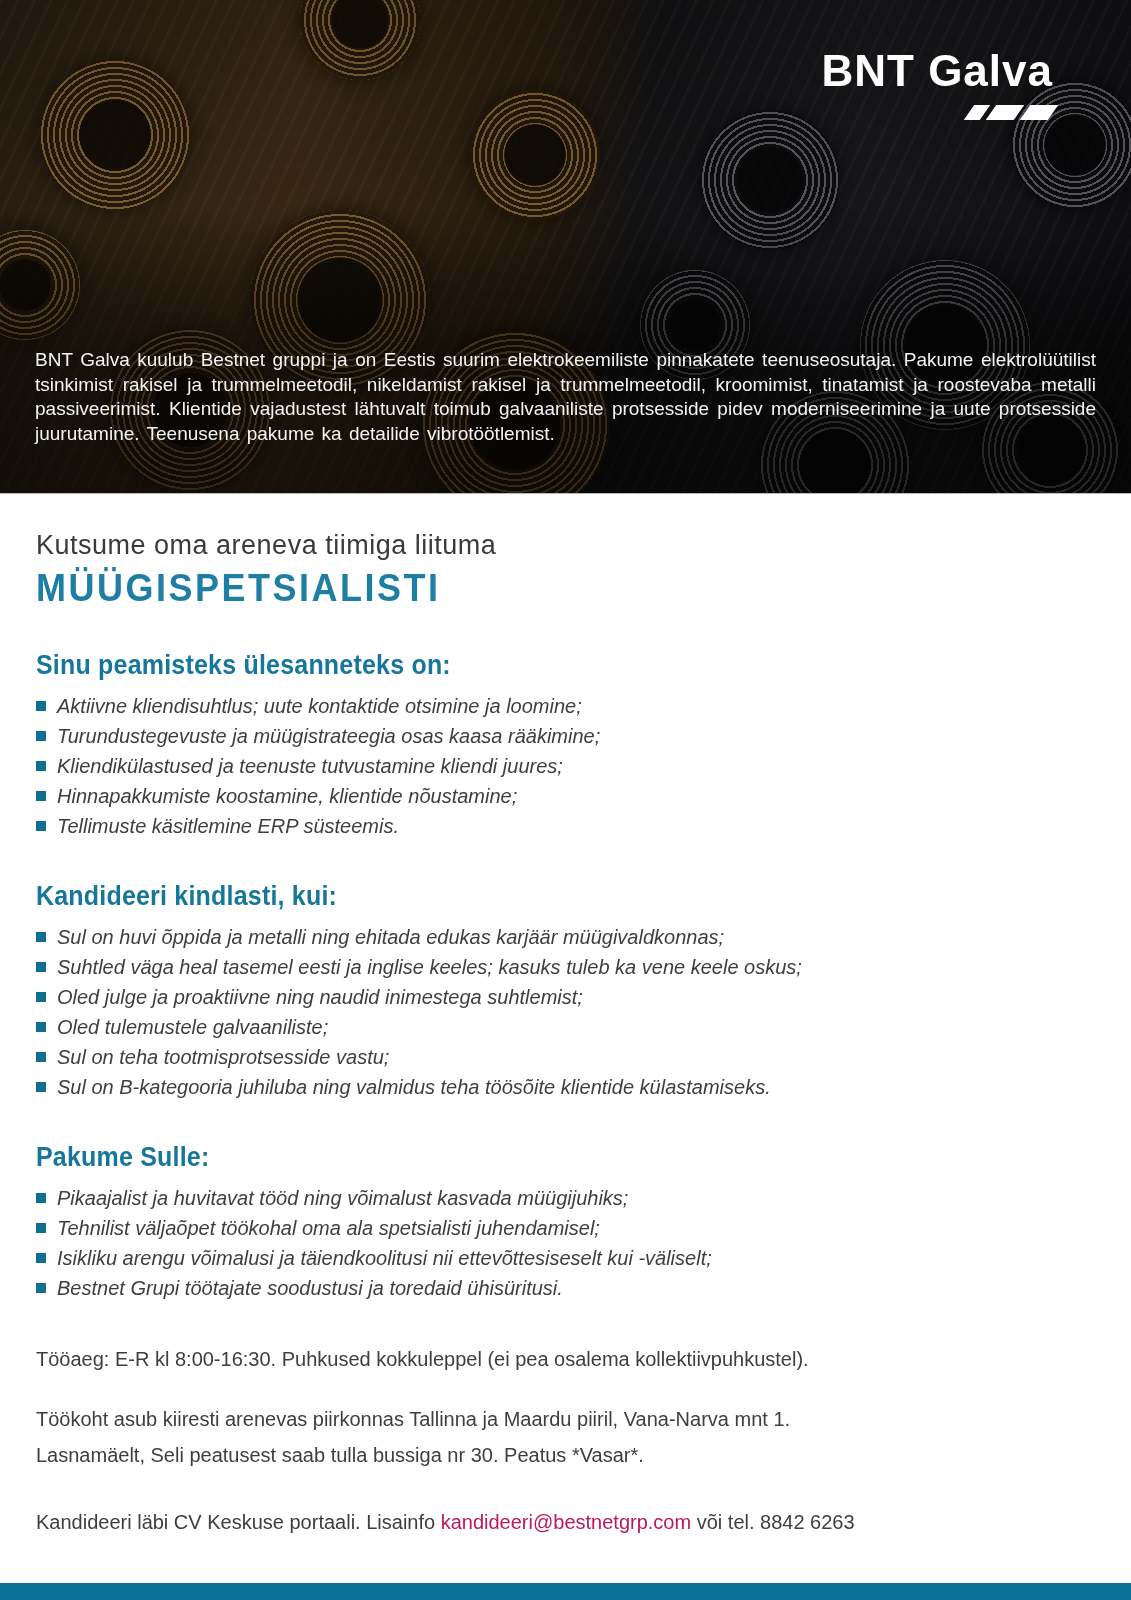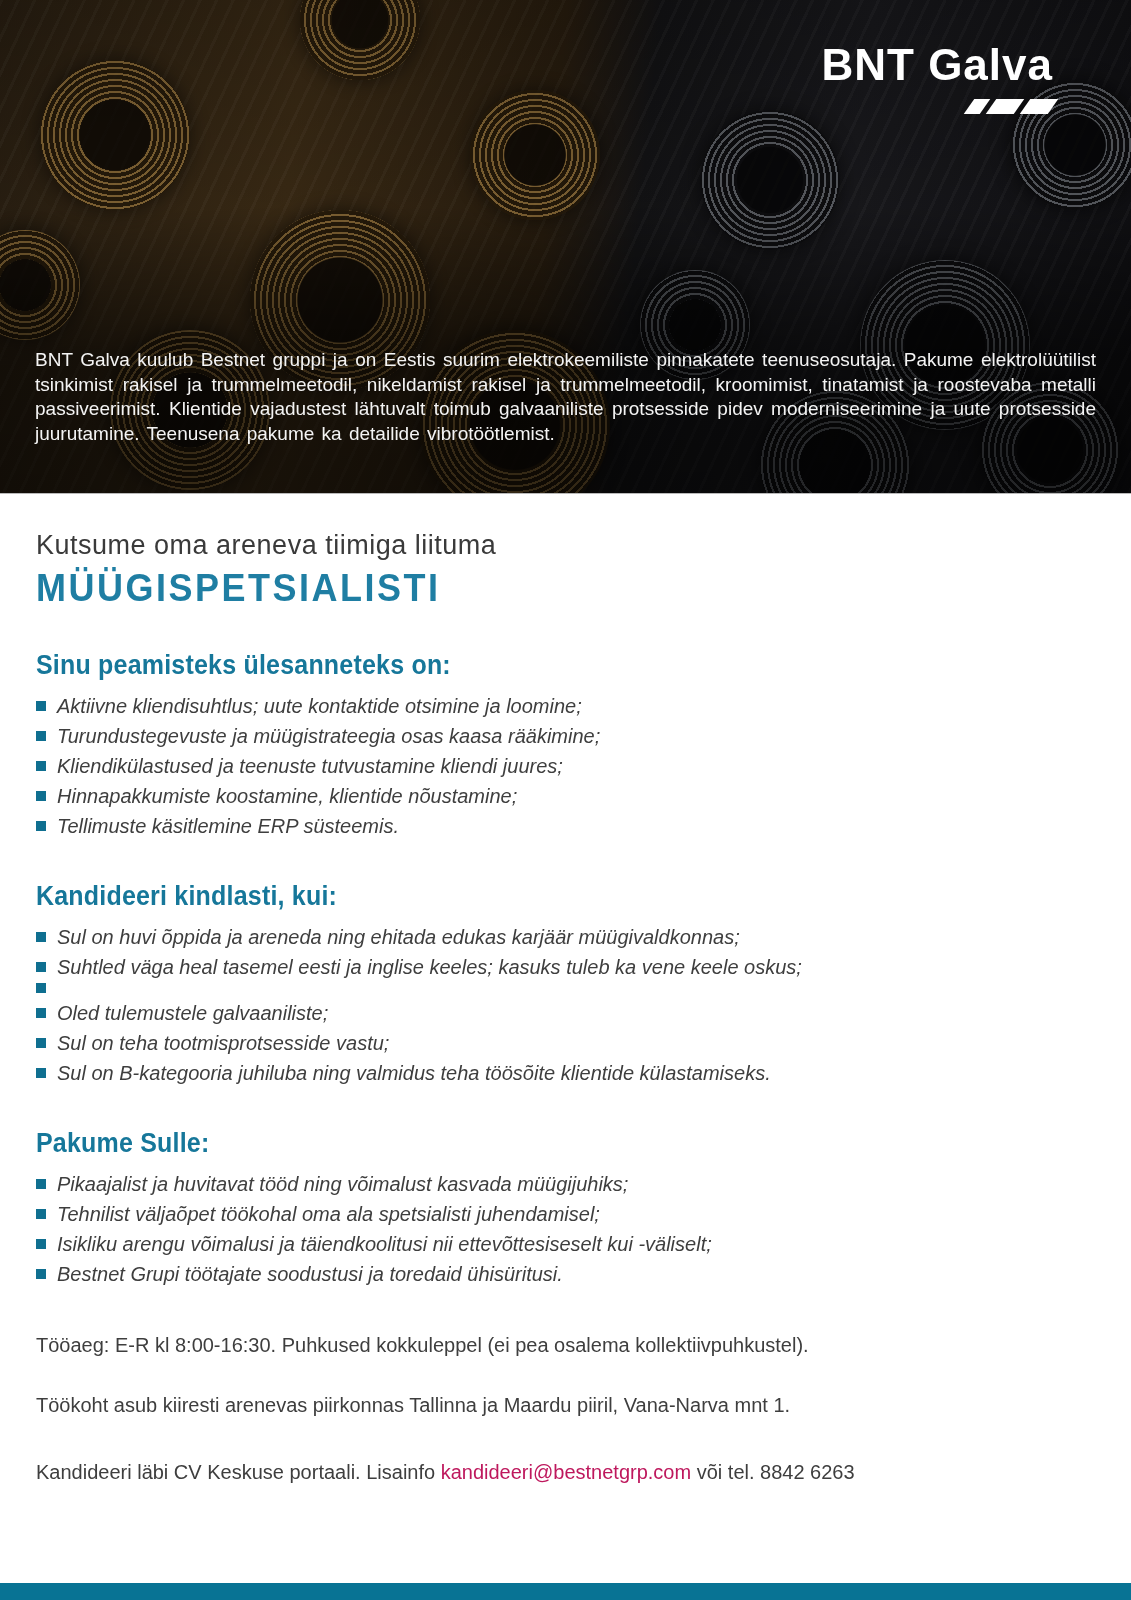--- a/index.html
+++ b/index.html
@@ -16,21 +16,21 @@
       radial-gradient(circle,#0d0905 0 33%,rgba(0,0,0,0) 34%),
       repeating-radial-gradient(circle,#a07c41 0 2px,#261a09 2px 6px);
       box-shadow:0 0 20px rgba(0,0,0,.65);}
   .ring.dark{background:
       radial-gradient(circle,#050506 0 33%,rgba(0,0,0,0) 34%),
       repeating-radial-gradient(circle,#70747a 0 2px,#0c0c0e 2px 6px);
       box-shadow:0 0 20px rgba(0,0,0,.7);}
   .hero-overlay{position:absolute;inset:0;z-index:2;
       background:linear-gradient(to bottom, rgba(0,0,0,.25) 0%, rgba(0,0,0,.12) 42%, rgba(0,0,0,.58) 72%, rgba(0,0,0,.62) 100%);}
 
-  .logo{position:absolute;top:40px;right:78px;z-index:3;text-align:right;}
+  .logo{position:absolute;top:46px;right:78px;z-index:3;text-align:right;}
   .logo-text{color:#fff;font-size:44px;font-weight:bold;letter-spacing:1px;
       font-family:"Liberation Sans",sans-serif;transform:scaleY(1.02);display:inline-block;}
   .logo-slashes{margin-top:9px;display:flex;justify-content:flex-end;gap:6px;}
   .slash{display:inline-block;height:15px;background:#fff;transform:skewX(-35deg);}
   .slash.s1{width:16px;} .slash.s2{width:28px;} .slash.s3{width:28px;}
 
   .hero-intro{position:absolute;left:35px;right:35px;bottom:28px;z-index:3;
       color:#f4f4f4;font-size:19px;line-height:24.5px;text-align:justify;word-spacing:2px;}
 
   
@@ -115,28 +115,29 @@
             <span>Tellimuste käsitlemine ERP süsteemis.</span>
           </li>
       </ul>
     </div>
 
     <div class="section">
       <h3>Kandideeri kindlasti, kui:</h3>
       <ul>
         <li>
             <span class="sq"></span>
-            <span>Sul on huvi õppida ja areneda ning ehitada edukas karjäär müügivaldkonnas;</span>
+            <span>Sul on huvi õppida ja metalli ning ehitada edukas karjäär müügivaldkonnas;</span>
           </li>
         <li>
             <span class="sq"></span>
             <span>Suhtled väga heal tasemel eesti ja inglise keeles; kasuks tuleb ka vene keele oskus;</span>
           </li>
         <li>
             <span class="sq"></span>
+            <span>Oled julge ja proaktiivne ning naudid inimestega suhtlemist;</span>
           </li>
         <li>
             <span class="sq"></span>
             <span>Oled tulemustele galvaaniliste;</span>
           </li>
         <li>
             <span class="sq"></span>
             <span>Sul on teha tootmisprotsesside vastu;</span>
           </li>
         <li>
@@ -165,20 +166,21 @@
             <span class="sq"></span>
             <span>Bestnet Grupi töötajate soodustusi ja toredaid ühisüritusi.</span>
           </li>
       </ul>
     </div>
 
     <p class="para p-time">Tööaeg: E-R kl 8:00-16:30. Puhkused kokkuleppel (ei pea osalema kollektiivpuhkustel).</p>
 
     <p class="para p-loc">
       <span>Töökoht asub kiiresti arenevas piirkonnas Tallinna ja Maardu piiril, Vana-Narva mnt 1.</span><br>
+      <span>Lasnamäelt, Seli peatusest saab tulla bussiga nr 30. Peatus *Vasar*.</span>
     </p>
 
     <p class="para p-apply">
       <span>Kandideeri läbi CV Keskuse portaali. Lisainfo </span><a class="email">kandideeri@bestnetgrp.com</a><span> või tel. 8842 6263</span>
     </p>
   </div>
 
   <div class="bottom-bar"></div>
 </div>
 

